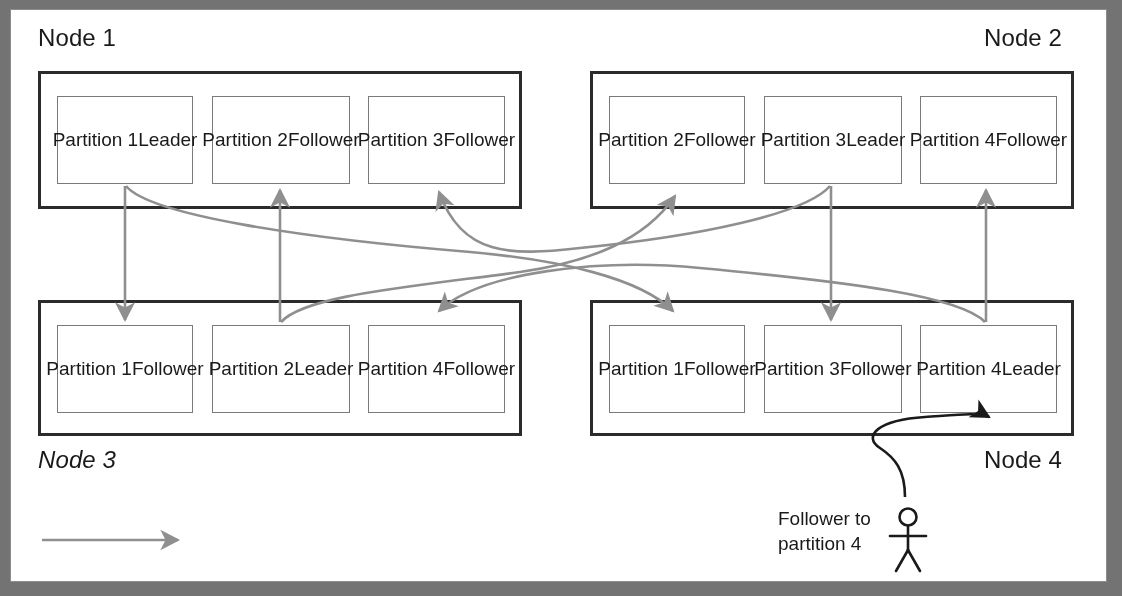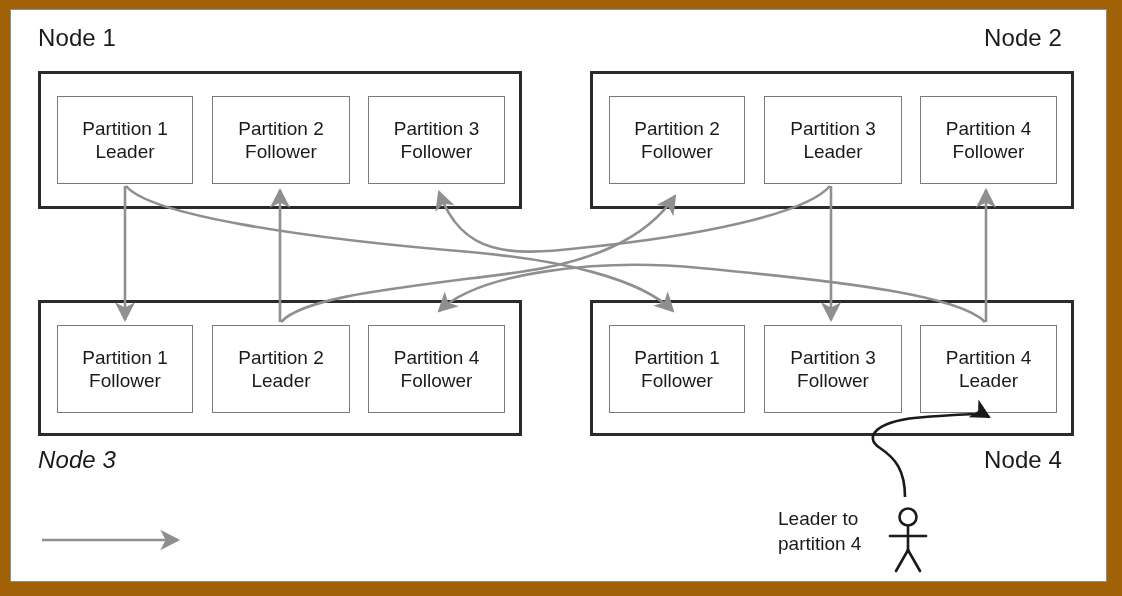--- a/index.html
+++ b/index.html
@@ -7,21 +7,21 @@
     padding: 0;
     background: #ffffff;
   }
   body {
     font-family: "Liberation Sans", sans-serif;
   }
   #figure {
     position: relative;
     width: 1122px;
     height: 596px;
-    background: #a16207;
+    background: #737373;
     overflow: hidden;
   }
   
   #outer-frame {
     position: absolute;
     left: 10px;
     top: 9px;
     width: 1097px;
     height: 573px;
     border: 1.5px solid #8c8c8c;
@@ -52,21 +52,21 @@
     white-space: nowrap;
     letter-spacing: 0.1px;
   }
   
   .partition-box {
     position: absolute;
     box-sizing: border-box;
     border: 1.5px solid #7a7a7a;
     background: #ffffff;
     display: flex;
-    flex-direction: column;
+    flex-direction: row;
     align-items: center;
     justify-content: center;
     line-height: 1.22;
   }
   .partition-box .p-line {
     font-size: 19px;
     color: #1a1a1a;
     white-space: nowrap;
   }
   #legend-text {
@@ -193,17 +193,17 @@
       <circle cx="908" cy="517" r="8.5"></circle>
       <path d="M908,526 L908,552"></path>
       <path d="M890,536 L926,536"></path>
       <path d="M908,550 L896,571"></path>
       <path d="M908,550 L920,571"></path>
     </g>
   </svg>
 
 
   <div id="writing-label">
-    <div>Leader to</div>
+    <div>Follower to</div>
     <div>partition 4</div>
   </div>
 
 </div>
 
 </body></html>

